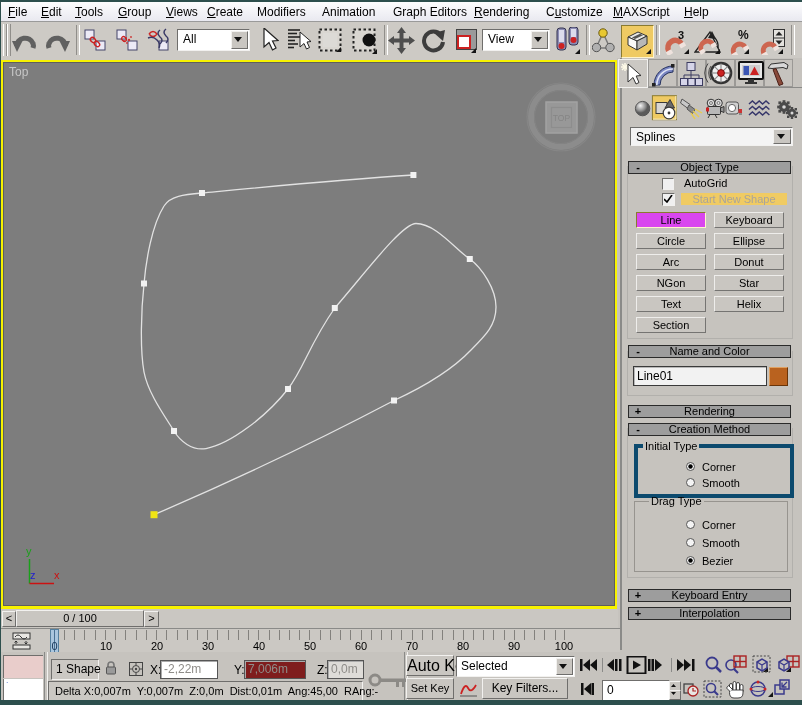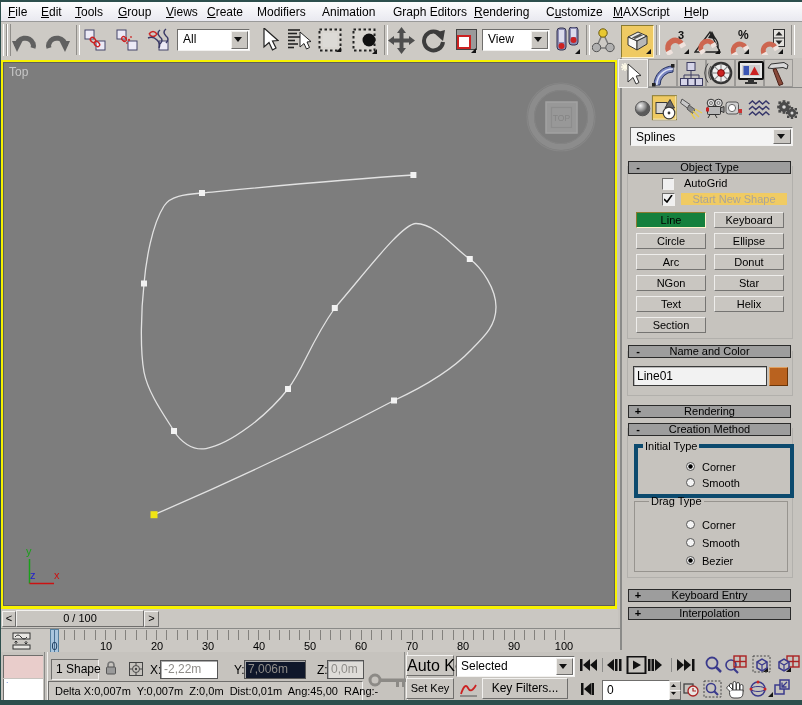--- a/index.html
+++ b/index.html
@@ -381,21 +381,21 @@
 
     <div class="abs" style="left:627px;top:166px;width:164px;height:172px;border:1px solid #b2b0ac;border-top:none;"></div>
     <div class="hdr" style="top:161px;"><span class="pm">-</span>Object Type</div>
     <div class="sunk" style="left:662px;top:178px;width:10px;height:10px;background:#f0f0f0;"></div>
     <div class="txt" style="left:684px;top:177px;font-size:11px;">AutoGrid</div>
     <div class="sunk" style="left:662px;top:193px;width:11px;height:11px;background:#f0f0f0;"></div>
     <svg class="abs" style="left:664px;top:195px;" width="9" height="8">
         <path d="M0,4 L3,7 L8,0" fill="none" stroke="#000" stroke-width="1.6"></path>
       </svg>
     <div class="abs" style="left:681px;top:193px;width:106px;height:12px;background:#f0cb63;color:#a8a49c;font-size:11px;text-align:center;line-height:12px;">Start New Shape</div>
-    <div class="pbtn" style="left:636px;top:212px;background:#15803d;border-color:#8a7a30 #fff4cc #fff4cc #8a7a30;">Line</div>
+    <div class="pbtn" style="left:636px;top:212px;background:#d946ef;border-color:#8a7a30 #fff4cc #fff4cc #8a7a30;">Line</div>
     <div class="pbtn" style="left:714px;top:212px;">Keyboard</div>
     <div class="pbtn" style="left:636px;top:233px;">Circle</div>
     <div class="pbtn" style="left:714px;top:233px;">Ellipse</div>
     <div class="pbtn" style="left:636px;top:254px;">Arc</div>
     <div class="pbtn" style="left:714px;top:254px;">Donut</div>
     <div class="pbtn" style="left:636px;top:275px;">NGon</div>
     <div class="pbtn" style="left:714px;top:275px;">Star</div>
     <div class="pbtn" style="left:636px;top:296px;">Text</div>
     <div class="pbtn" style="left:714px;top:296px;">Helix</div>
     <div class="pbtn" style="left:636px;top:317px;">Section</div>
@@ -541,21 +541,21 @@
       <circle cx="7" cy="7" r="3.5" fill="none" stroke="#444"></circle>
         <circle cx="7" cy="7" r="1.2" fill="#444"></circle>
       <line x1="7" y1="1" x2="7" y2="3" stroke="#444"></line>
         <line x1="7" y1="11" x2="7" y2="13" stroke="#444"></line>
         <line x1="1" y1="7" x2="3" y2="7" stroke="#444"></line>
         <line x1="11" y1="7" x2="13" y2="7" stroke="#444"></line>
     </svg>
     <div class="txt" style="left:150px;top:11px;font-size:12px;">X:</div>
     <div class="abs" style="left:160px;top:8px;width:53px;height:17px;background:#ffffff;border:1px solid #555;box-shadow:inset 1px 1px 0 #aaa;color:#8f8d89;font-size:12px;line-height:16px;padding-left:3px;">-2,22m</div>
     <div class="txt" style="left:234px;top:11px;font-size:12px;">Y:</div>
-    <div class="abs" style="left:244px;top:8px;width:57px;height:17px;background:#0f172a;border:1px solid #555;box-shadow:inset 1px 1px 0 #aaa;color:#8f8d89;font-size:12px;line-height:16px;padding-left:3px;">7,006m</div>
+    <div class="abs" style="left:244px;top:8px;width:57px;height:17px;background:#7f1d1d;border:1px solid #555;box-shadow:inset 1px 1px 0 #aaa;color:#8f8d89;font-size:12px;line-height:16px;padding-left:3px;">7,006m</div>
     <div class="txt" style="left:317px;top:11px;font-size:12px;">Z:</div>
     <div class="abs" style="left:327px;top:8px;width:32px;height:17px;background:#dedcd8;border:1px solid #555;box-shadow:inset 1px 1px 0 #aaa;color:#8f8d89;font-size:12px;line-height:16px;padding-left:3px;">0,0m</div>
     <svg class="abs" style="left:368px;top:20px;" width="40" height="16" viewBox="0 0 40 16">
       <circle cx="7" cy="8" r="5" fill="none" stroke="#8c8a86" stroke-width="3"></circle>
       <rect x="12" y="6.5" width="26" height="3.5" fill="#8c8a86"></rect>
         <rect x="28" y="10" width="3" height="5" fill="#8c8a86"></rect>
         <rect x="34" y="10" width="3" height="5" fill="#8c8a86"></rect>
     </svg>
     <div class="sunk" style="left:48px;top:29px;width:313px;height:19px;background:#cbc8c3;"></div>
     <div class="txt" style="left:55px;top:33px;font-size:11px;">Delta&nbsp;X:0,007m&nbsp; Y:0,007m&nbsp; Z:0,0m&nbsp; Dist:0,01m&nbsp; Ang:45,00&nbsp; RAng:-</div>

